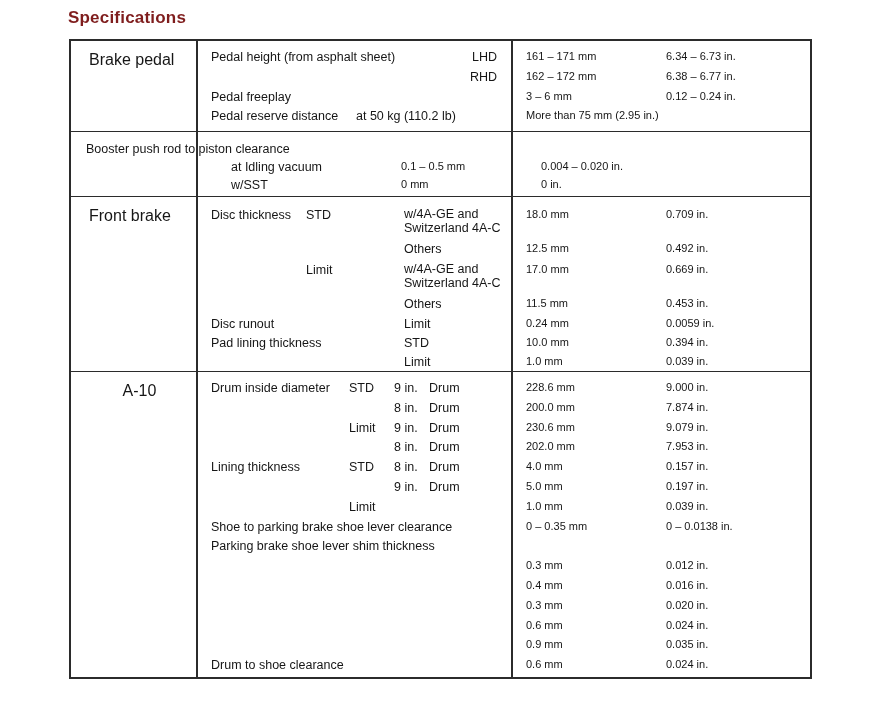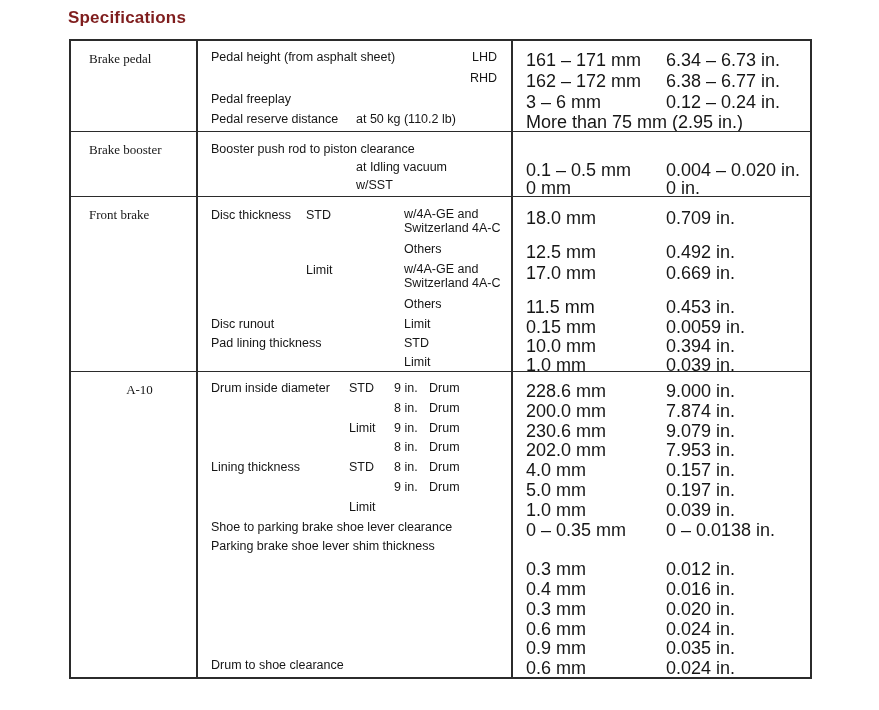--- a/index.html
+++ b/index.html
@@ -19,28 +19,28 @@
   .vline { position:absolute; top:0; bottom:0; width:1.5px; background:#2b2b2b; z-index:2; }
   .v1 { left:125px; }
   .v2 { left:440px; }
   .sec { display:flex; overflow:hidden; }
   .sec + .sec { border-top:1.5px solid #2b2b2b; }
   .sec0 { height:90px; }
   .sec1 { height:65px; }
   .sec2 { height:175px; }
   .sec3 { height:306px; }
   .col-label {
-    width:125px; flex:0 0 125px; font-size:13px; padding-top:10px; padding-left:18px;font-family:Liberation Serif, serif;
+    width:125px; flex:0 0 125px; font-size:16px; padding-top:10px; padding-left:18px;
   }
   .col-label.center { padding-left:12px; text-align:center; }
   .col-rows { flex:1; display:flex; flex-direction:column; }
-  .pt8 { padding-top:8px;justify-content:space-between; } .pt9 { padding-top:9px; } .pt10 { padding-top:10px; }
+  .pt8 { padding-top:8px; } .pt9 { padding-top:9px; } .pt10 { padding-top:10px; }
   .row { display:flex; position:relative; }
   .desc { width:315px; flex:0 0 315px; position:relative; font-size:12.5px; }
-  .vals { flex:1; position:relative; font-size:18px; }
+  .vals { flex:1; position:relative; font-size:11px; }
   .desc span, .vals span { position:absolute; top:1px; white-space:nowrap; }
   span.l    { left:15px; }
   span.cond { left:160px; }
   span.side { left:auto; right:14px; }
   span.g    { left:110px; }
   span.v    { left:172px;margin-left:36px; }
   span.v.wrap { white-space:normal; width:124px; line-height:13.5px; }
   span.g2   { left:153px; }
   span.sz   { left:198px; }
   span.dr   { left:233px; }
@@ -95,21 +95,20 @@
             <span class="cond">at 50 kg (110.2 lb)</span>
           </div>
           <div class="vals">
             <span class="mm">More than 75 mm (2.95 in.)</span>
           </div>
         </div>
       </div>
     </section>
 
     <section class="sec sec1">
-      <div class="col-label">Brake booster</div>
       <div class="col-rows pt9">
         <div class="row h18">
           <div class="desc">
             <span class="l">Booster push rod to piston clearance</span>
           </div>
           <div class="vals"></div>
         </div>
         <div class="row h18">
           <div class="desc">
             <span class="cond">at Idling vacuum</span>
@@ -172,21 +171,21 @@
             <span class="mm">11.5 mm</span>
             <span class="in">0.453 in.</span>
           </div>
         </div>
         <div class="row h19">
           <div class="desc">
             <span class="l">Disc runout</span>
             <span class="v">Limit</span>
           </div>
           <div class="vals">
-            <span class="mm">0.15 mm</span>
+            <span class="mm">0.24 mm</span>
             <span class="in">0.0059 in.</span>
           </div>
         </div>
         <div class="row h19">
           <div class="desc">
             <span class="l">Pad lining thickness</span>
             <span class="v">STD</span>
           </div>
           <div class="vals">
             <span class="mm">10.0 mm</span>

